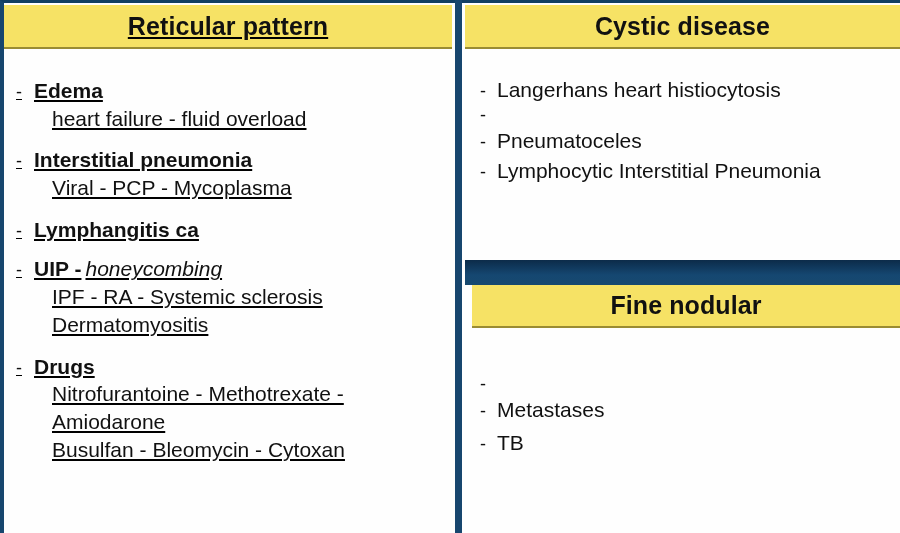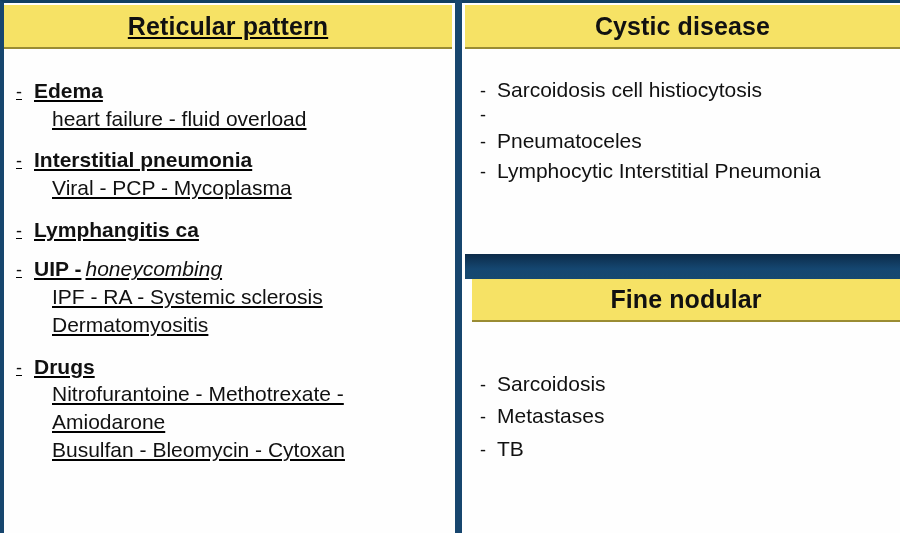--- a/index.html
+++ b/index.html
@@ -228,21 +228,21 @@
   <div class="col-divider"></div>
 
   <div class="col-right">
 
     <div class="panel-header">Cystic disease</div>
 
     <div class="panel-body cystic-body">
       <div id="cystic-items">
           <div class="flat-item">
             <span class="dash">-</span>
-            <span class="flat-label">Sarcoidosis cell histiocytosis</span>
+            <span class="flat-label">Langerhans heart histiocytosis</span>
           </div>
           <div class="flat-item">
             <span class="dash">-</span>
           </div>
           <div class="flat-item">
             <span class="dash">-</span>
             <span class="flat-label">Pneumatoceles</span>
           </div>
           <div class="flat-item">
             <span class="dash">-</span>
@@ -252,21 +252,20 @@
     </div>
 
     <div class="navy-band"></div>
 
     <div class="panel-header second">Fine nodular</div>
 
     <div class="panel-body nodular-body">
       <div id="nodular-items">
           <div class="flat-item">
             <span class="dash">-</span>
-            <span class="flat-label">Sarcoidosis</span>
           </div>
           <div class="flat-item">
             <span class="dash">-</span>
             <span class="flat-label">Metastases</span>
           </div>
           <div class="flat-item">
             <span class="dash">-</span>
             <span class="flat-label">TB</span>
           </div>
         </div>

